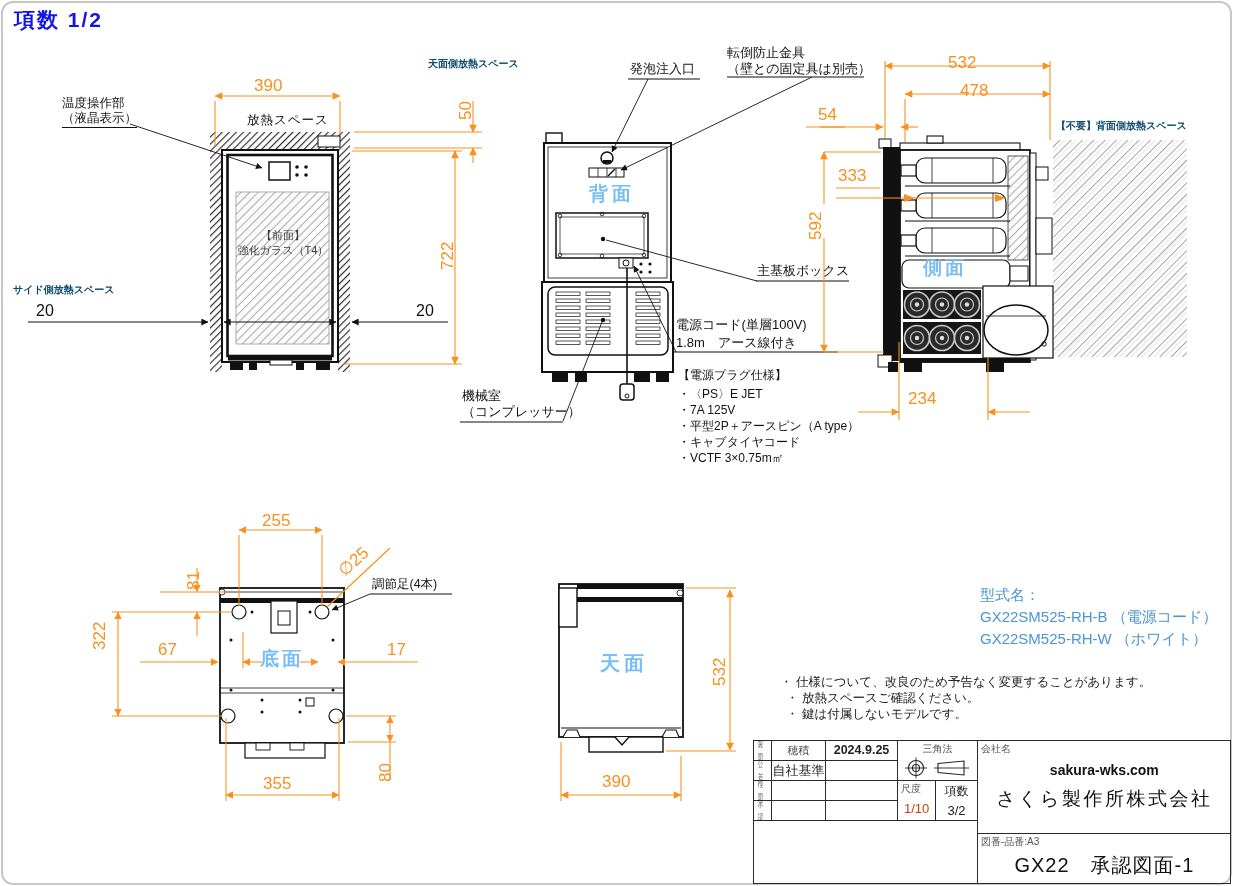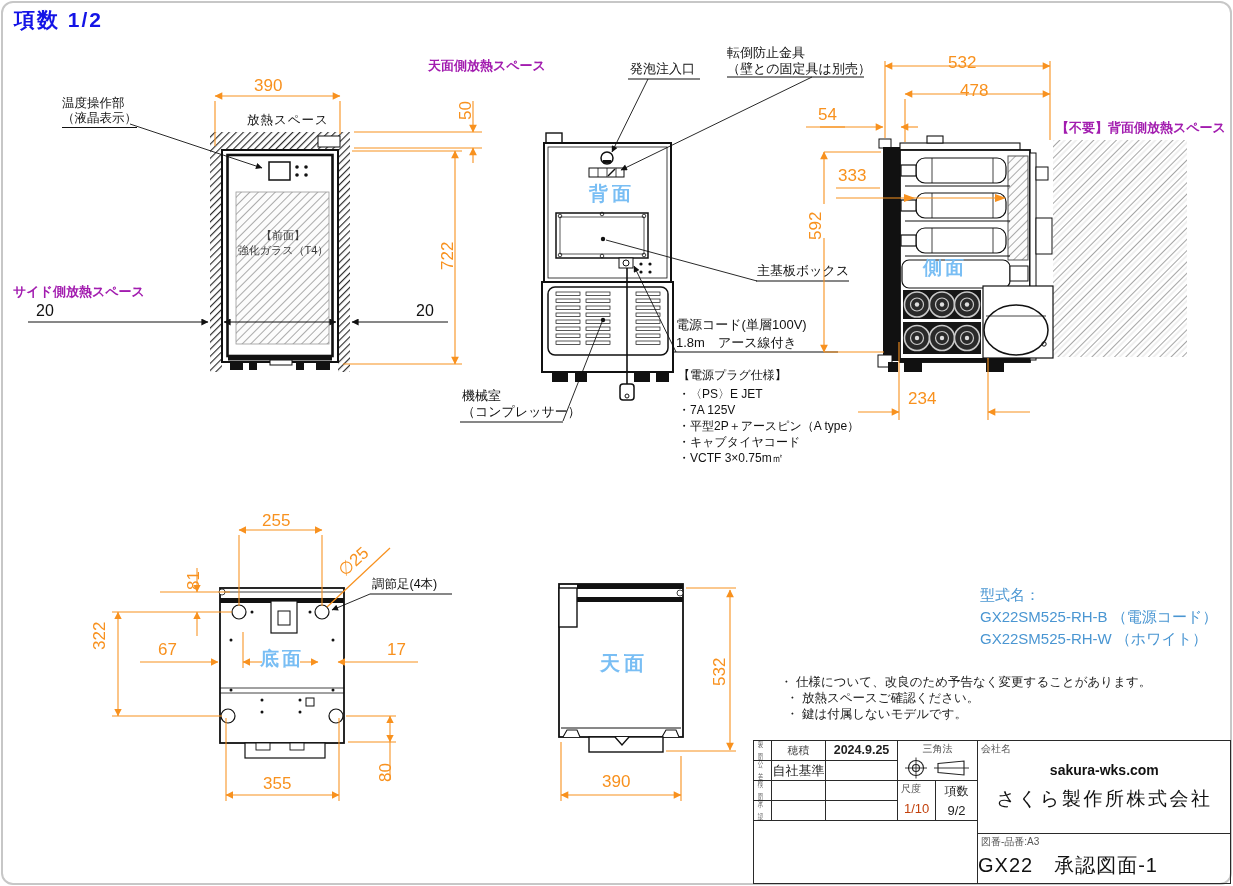--- a/index.html
+++ b/index.html
@@ -7,21 +7,21 @@
         font-family:"Liberation Sans","DejaVu Sans",sans-serif;}
   #pageborder{position:absolute;left:1px;top:1px;width:1227px;height:880px;
         border:2px solid #c7c7c7;border-radius:12px;pointer-events:none;}
   svg.draw{position:absolute;left:0;top:0;}
   .abs{position:absolute;white-space:nowrap;}
   .t-title{font-size:21px;font-weight:bold;color:#1414e6;letter-spacing:2px;}
   .dim{font-size:17px;color:#f8911e;}
   .dimb{font-size:16px;color:#111;}
   .lbl{font-size:12.5px;color:#111;line-height:15px;}
   .lbl13{font-size:13px;color:#111;line-height:16px;}
-  .blue{color:#a21caf;font-weight:600;font-size:13px;}
+  .blue{color:#0c4a6e;font-weight:600;font-size:10px;}
   .vlabel{font-size:19px;color:#79bef4;letter-spacing:4px;font-weight:600;}
   .model{font-size:15px;color:#4a96d2;line-height:22px;}
   .note{font-size:12.5px;color:#222;}
   .rot{transform-origin:0 0;transform:rotate(-90deg);}
   .ul{border-bottom:1.2px solid #111;padding-bottom:1px;}
   .glasstxt{font-size:11px;color:#3a3a3a;line-height:15px;text-align:center;}
   
   #tblock{position:absolute;left:753px;top:740px;width:478px;height:144px;
           border:1.4px solid #2a2a2a;box-sizing:border-box;}
   .cell{position:absolute;box-sizing:border-box;border-right:1px solid #2a2a2a;
@@ -420,28 +420,28 @@
       <line x1="36" y1="11" x2="71" y2="11" stroke="#222" stroke-width="0.9"></line>
     </svg>
   </div>
 
   <div class="cell" style="left:144px;top:40px;width:38px;height:40px;">
     <div class="cl">尺度</div>
     <div style="font-size:13px;color:#c2410c;padding:4px 0 0 6px;">1/10</div>
   </div>
   <div class="cell" style="left:182px;top:40px;width:42px;height:40px;">
     <div style="font-size:12px;color:#222;text-align:center;padding-top:2px;">項数</div>
-    <div style="font-size:13px;color:#222;text-align:center;padding-top:3px;">9/2</div>
+    <div style="font-size:13px;color:#222;text-align:center;padding-top:3px;">3/2</div>
   </div>
 
   <div class="cell" style="left:224px;top:0;width:252.7px;height:93px;border-right:none;">
     <div class="cl">会社名</div>
     <div style="font-size:14px;font-weight:bold;color:#111;text-align:center;padding-top:5px;">sakura-wks.com</div>
     <div style="font-size:19px;color:#111;letter-spacing:2.5px;text-align:center;padding-top:8px;font-weight:500;">さくら製作所株式会社</div>
   </div>
 
   <div class="cell" style="left:224px;top:93px;width:252.7px;height:49.6px;border-right:none;border-bottom:none;">
     <div class="cl">図番-品番:A3</div>
-    <div style="font-size:20px;color:#111;letter-spacing:1px;padding-top:2px;">GX22　承認図面-1</div>
+    <div style="font-size:20px;color:#111;letter-spacing:1px;text-align:center;padding-top:2px;">GX22　承認図面-1</div>
   </div>
 </div>
 
 </div>
 
 </body></html>

